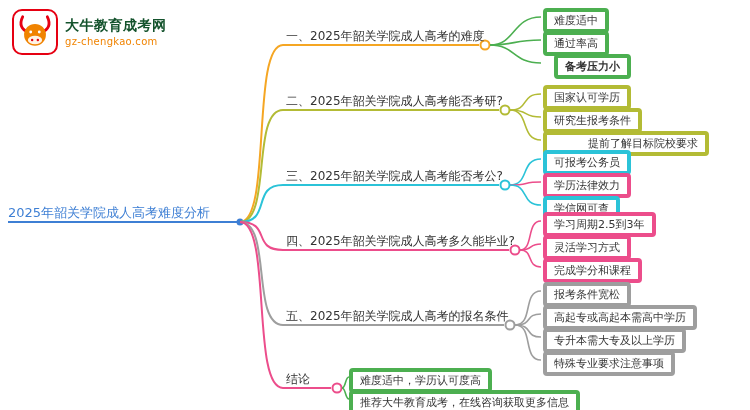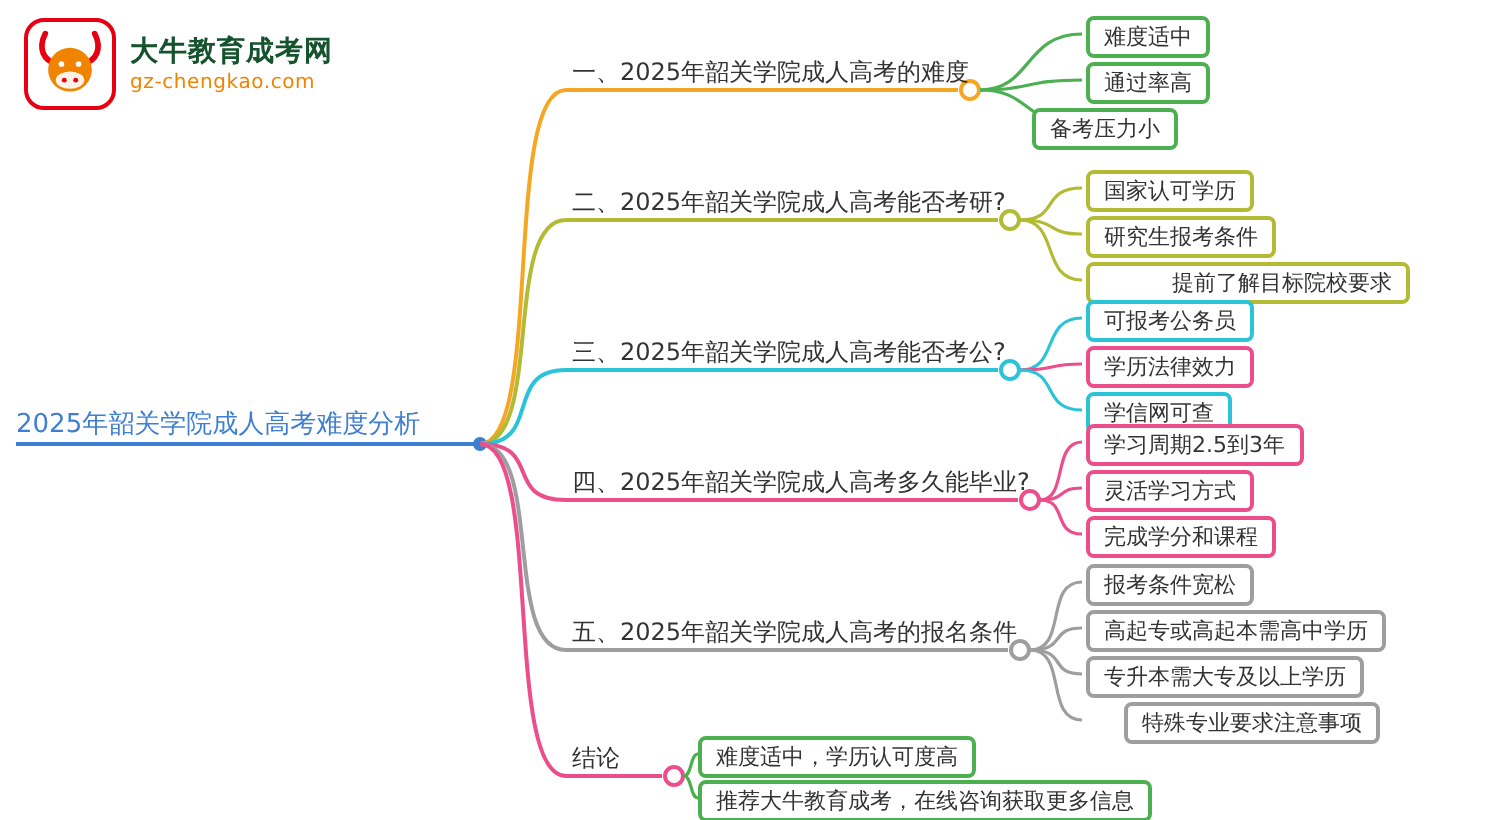--- a/index.html
+++ b/index.html
@@ -6,21 +6,21 @@
   html,body { background:#fff; }
   body { font-family:"DejaVu Sans","Liberation Sans",sans-serif; }
   .canvas { position:relative; width:750px; height:410px; background:#ffffff; overflow:hidden; }
   .links { position:absolute; left:0; top:0; }
   .links path { fill:none; stroke-width:2; }
   .links path.thin { stroke-width:1.6; }
   .links circle.junction { fill:#ffffff; stroke-width:2; }
   .node { position:absolute; white-space:nowrap; color:#333; }
   .root-label { font-size:13px; line-height:15px; }
   .branch-label { font-size:12px; line-height:14px; }
-  .leaf { font-size:11px; line-height:13px; padding:2px 7px; border:2px solid #c2410c; border-radius:4px; background:#fff; }
+  .leaf { font-size:11px; line-height:13px; padding:2px 7px; border:4px solid #c2410c; border-radius:4px; background:#fff; }
   .logo { position:absolute; display:flex; align-items:center; gap:7px; }
   .logo-badge { width:46px; height:46px; border:2px solid #e60012; border-radius:10px; display:flex; align-items:center; justify-content:center; background:#fff; }
   .logo-name { font-size:14px; font-weight:bold; letter-spacing:.5px; }
   .logo-domain { font-size:10px; margin-top:1px; letter-spacing:.3px; }
 </style>
 </head>
 <body>
 
 <div class="canvas">
 
@@ -98,35 +98,35 @@
 
   <div class="node branch-label" style="left:286px;top:29px">一、2025年韶关学院成人高考的难度</div>
   <div class="node branch-label" style="left:286px;top:94px">二、2025年韶关学院成人高考能否考研?</div>
   <div class="node branch-label" style="left:286px;top:169px">三、2025年韶关学院成人高考能否考公?</div>
   <div class="node branch-label" style="left:286px;top:234px">四、2025年韶关学院成人高考多久能毕业?</div>
   <div class="node branch-label" style="left:286px;top:309px">五、2025年韶关学院成人高考的报名条件</div>
   <div class="node branch-label" style="left:286px;top:372px">结论</div>
 
   <div class="node leaf" style="left: 543px; top: 8px; border-color: rgb(76, 175, 80);">难度适中</div>
   <div class="node leaf" style="left: 543px; top: 31px; border-color: rgb(76, 175, 80);">通过率高</div>
-  <div class="node leaf" style="left: 516px; top: 54px; border-color: rgb(76, 175, 80);">备考压力小</div>
+  <div class="node leaf" style="left: 554px; top: 54px; border-color: rgb(76, 175, 80); font-weight: bold;">备考压力小</div>
 
   <div class="node leaf" style="left: 543px; top: 85px; border-color: rgb(179, 187, 53);">国家认可学历</div>
   <div class="node leaf" style="left: 543px; top: 108px; border-color: rgb(179, 187, 53);">研究生报考条件</div>
   <div class="node leaf" style="left: 543px; top: 131px; border-color: rgb(179, 187, 53); padding-left: 41px;">提前了解目标院校要求</div>
 
   <div class="node leaf" style="left: 543px; top: 150px; border-color: rgb(43, 195, 216);">可报考公务员</div>
   <div class="node leaf" style="left: 543px; top: 173px; border-color: rgb(236, 77, 139);">学历法律效力</div>
   <div class="node leaf" style="left: 543px; top: 196px; border-color: rgb(43, 195, 216);">学信网可查</div>
 
   <div class="node leaf" style="left: 543px; top: 212px; border-color: rgb(236, 77, 139);">学习周期2.5到3年</div>
   <div class="node leaf" style="left: 543px; top: 235px; border-color: rgb(236, 77, 139); text-align: center;">灵活学习方式</div>
   <div class="node leaf" style="left: 543px; top: 258px; border-color: rgb(236, 77, 139);">完成学分和课程</div>
 
   <div class="node leaf" style="left: 543px; top: 282px; border-color: rgb(158, 158, 158);">报考条件宽松</div>
   <div class="node leaf" style="left: 543px; top: 305px; border-color: rgb(158, 158, 158);">高起专或高起本需高中学历</div>
   <div class="node leaf" style="left: 543px; top: 328px; border-color: rgb(158, 158, 158);">专升本需大专及以上学历</div>
-  <div class="node leaf" style="left: 543px; top: 351px; border-color: rgb(158, 158, 158); margin-left: 19px;">特殊专业要求注意事项</div>
+  <div class="node leaf" style="left: 543px; top: 351px; border-color: rgb(158, 158, 158);">特殊专业要求注意事项</div>
 
   <div class="node leaf" style="left: 349px; top: 368px; border-color: rgb(76, 175, 80);">难度适中，学历认可度高</div>
   <div class="node leaf" style="left: 349px; top: 390px; border-color: rgb(76, 175, 80);">推荐大牛教育成考，在线咨询获取更多信息</div>
 
 </div>
 
 </body></html>

